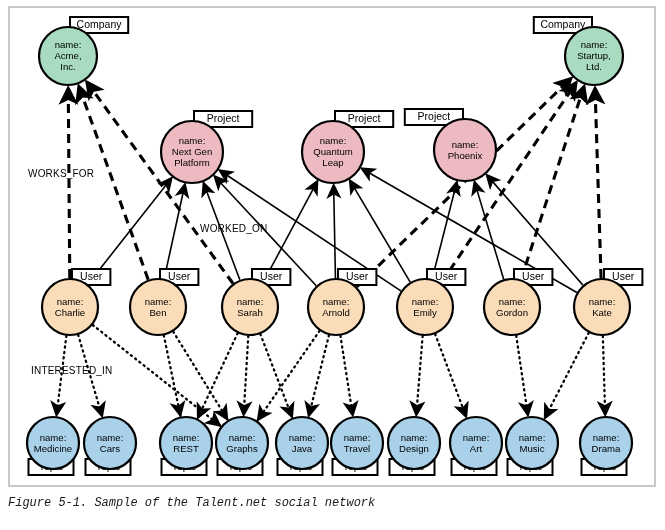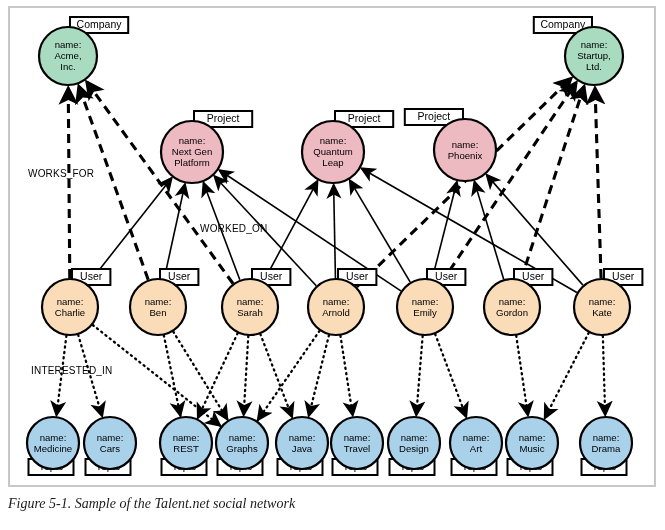--- a/index.html
+++ b/index.html
@@ -16,22 +16,22 @@
   .node-text{font-family:"Liberation Sans",sans-serif;font-size:9.6px;
        fill:#000;text-anchor:middle;}
   .edge-works{stroke:#000;stroke-width:3.1;fill:none;
        stroke-dasharray:9 6;stroke-linecap:butt;}
   .edge-worked{stroke:#000;stroke-width:1.6;fill:none;}
   .edge-interest{stroke:#000;stroke-width:2.3;fill:none;
        stroke-dasharray:1.2 4.2;stroke-linecap:round;}
   .edge-label{font-family:"Liberation Sans",sans-serif;font-size:10px;
        fill:#000;text-anchor:start;letter-spacing:0.2px;}
   #caption{position:absolute;left:8px;top:496px;width:650px;
-       font-family:Liberation Serif, serif;font-style:italic;
-       font-size:14px;color:#1a1a1a;}
+       font-family:Liberation Mono, monospace;font-style:italic;
+       font-size:12px;color:#1a1a1a;}
 </style>
 </head>
 <body>
 
 <div id="figure-root">
 
   <div id="diagram-frame"></div>
 
   <svg id="graph" viewBox="0 0 665 492" xmlns="http://www.w3.org/2000/svg">
 

